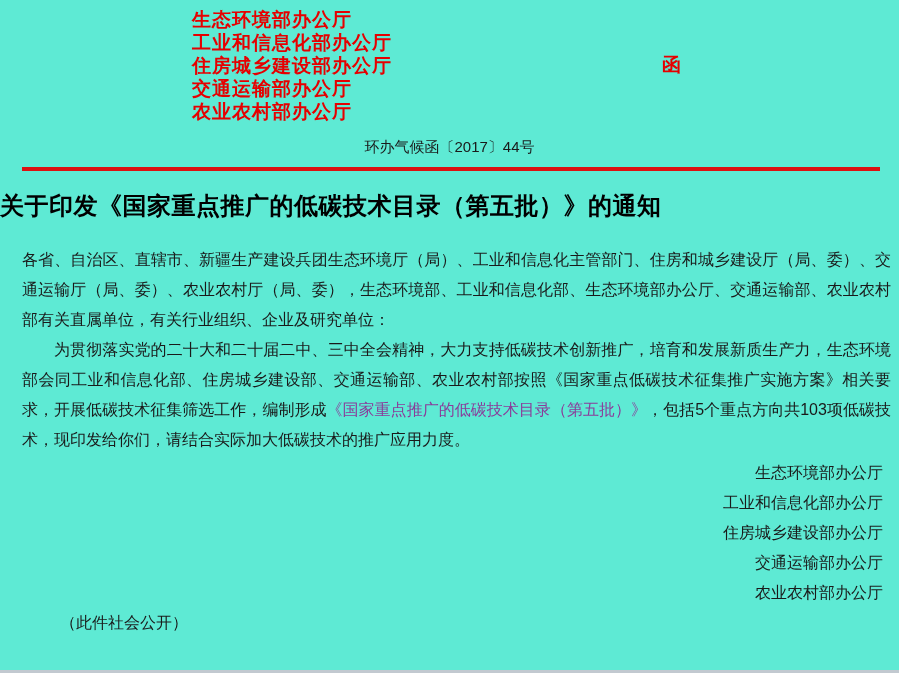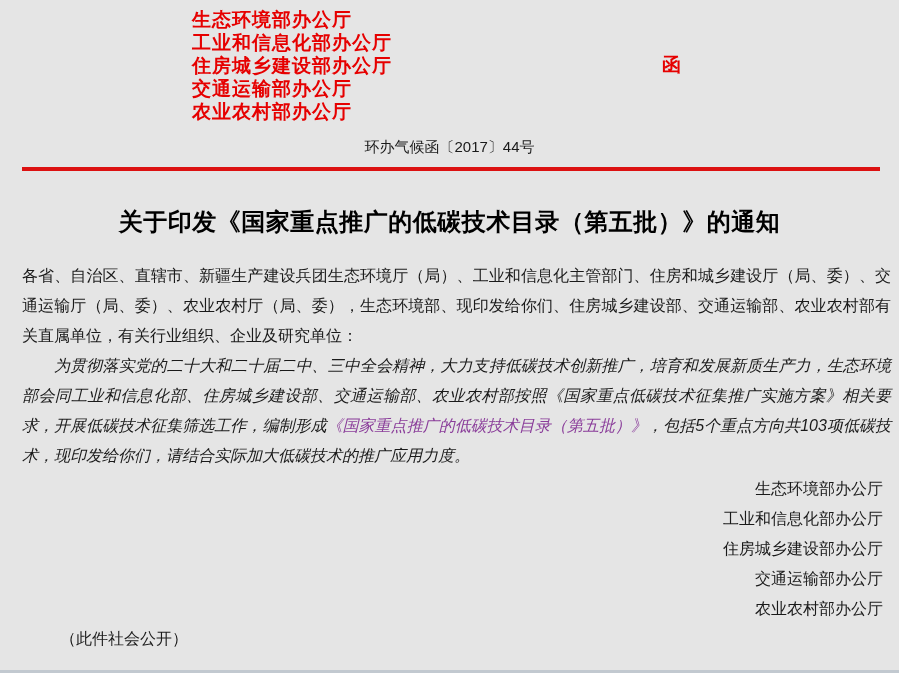--- a/index.html
+++ b/index.html
@@ -4,21 +4,21 @@
 <style>
   html, body {
     margin: 0;
     padding: 0;
     background: #ffffff;
   }
   .page {
     position: relative;
     width: 899px;
     height: 673px;
-    background: #e5e5e5;
+    background: #5eead4;
     overflow: hidden;
     font-family: "Liberation Sans", sans-serif;
     color: #1a1a1a;
     border-bottom: 3px solid #c2c9d0;
     box-sizing: border-box;
   }
   
   .letterhead {
     margin: 8px 0 0 192px;
     color: #e60000;
@@ -43,37 +43,36 @@
     color: #1a1a1a;
   }
   
   .red-rule {
     margin: 10px 19px 0 22px;
     height: 4px;
     background: #dc1111;
   }
   
   .doc-title {
-    margin-top: 35px;
-    text-align: center;
+    margin-top: 19px;
+    text-align: left;
     font-size: 24px;
     font-weight: bold;
     color: #000000;
     letter-spacing: 0.5px;
   }
   
   .doc-body {
     margin: 23px 8px 0 22px;
     font-size: 16px;
     line-height: 30px;
     text-align: justify;
   }
   .para-indent {
     text-indent: 32px;
-    font-style: italic;
   }
   .inline-link {
     color: #8a3d9a;
     text-decoration: none;
     cursor: pointer;
   }
   
   .signature {
     margin: 3px 16px 0 0;
     text-align: right;
@@ -102,21 +101,21 @@
 
   <div class="doc-type">函</div>
 
   <div class="doc-number">环办气候函〔2017〕44号</div>
 
   <div class="red-rule"></div>
 
   <div class="doc-title">关于印发《国家重点推广的低碳技术目录（第五批）》的通知</div>
 
   <div class="doc-body">
-    <div>各省、自治区、直辖市、新疆生产建设兵团生态环境厅（局）、工业和信息化主管部门、住房和城乡建设厅（局、委）、交通运输厅（局、委）、农业农村厅（局、委），生态环境部、现印发给你们、住房城乡建设部、交通运输部、农业农村部有关直属单位，有关行业组织、企业及研究单位：</div>
+    <div>各省、自治区、直辖市、新疆生产建设兵团生态环境厅（局）、工业和信息化主管部门、住房和城乡建设厅（局、委）、交通运输厅（局、委）、农业农村厅（局、委），生态环境部、工业和信息化部、生态环境部办公厅、交通运输部、农业农村部有关直属单位，有关行业组织、企业及研究单位：</div>
     <div class="para-indent"><span>为贯彻落实党的二十大和二十届二中、三中全会精神，大力支持低碳技术创新推广，培育和发展新质生产力，生态环境部会同工业和信息化部、住房城乡建设部、交通运输部、农业农村部按照《国家重点低碳技术征集推广实施方案》相关要求，开展低碳技术征集筛选工作，编制形成</span><a class="inline-link">《国家重点推广的低碳技术目录（第五批）》</a><span>，包括5个重点方向共103项低碳技术，现印发给你们，请结合实际加大低碳技术的推广应用力度。</span></div>
   </div>
 
   <div class="signature">
     <div>生态环境部办公厅</div>
     <div>工业和信息化部办公厅</div>
     <div>住房城乡建设部办公厅</div>
     <div>交通运输部办公厅</div>
     <div>农业农村部办公厅</div>
   </div>

